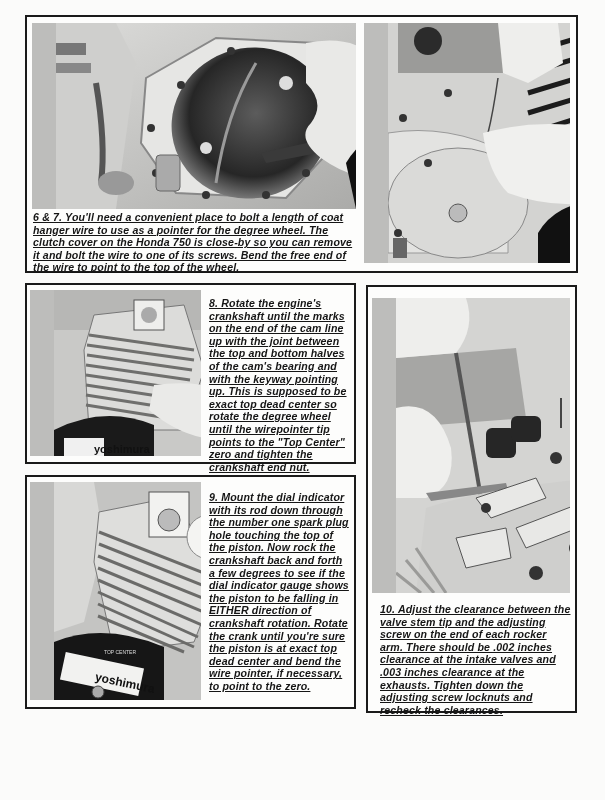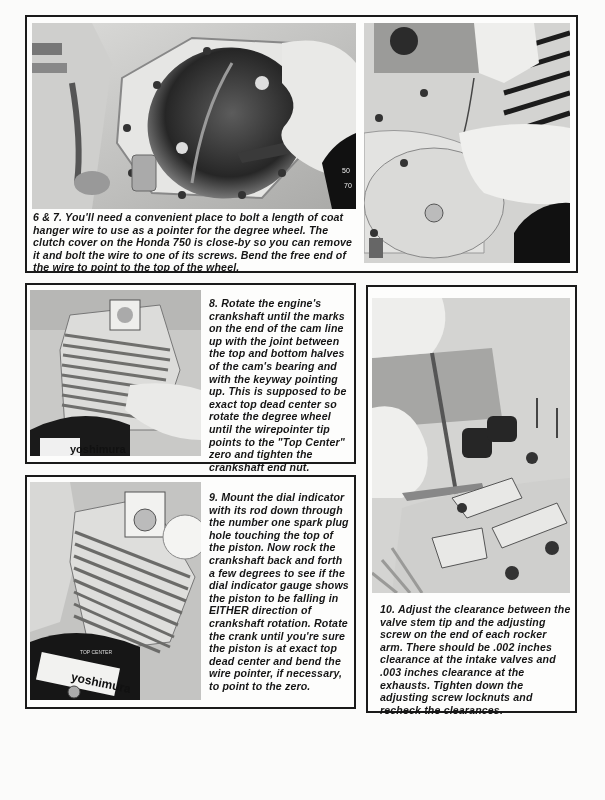--- a/index.html
+++ b/index.html
@@ -9,25 +9,27 @@
     font-family: "Liberation Sans", sans-serif;
     color: #141414;
   }
   .box {
     position: absolute; box-sizing: border-box;
     border: 2px solid #1a1a1a; background: #fdfdfc;
   }
   .photo {
     position: absolute; overflow: hidden; box-sizing: border-box;
     background: #bdbdbb;
+    padding-left: 24px;
   }
   .caption {
     position: absolute; font-style: italic; font-weight: bold;
     font-size: 10.6px; line-height: 12.6px; letter-spacing: 0.15px;
     color: #151515;
+    text-decoration: underline;
   }
   .footer {
     position: absolute; left: 26px; top: 805px; font-size: 12px;
     letter-spacing: 0.2px; color: #1a1a1a; margin-top: 28px;
   }
   .footer .num { font-weight: bold; margin-right: 9px; }
   svg { display: block; }
 </style>
 </head>
 <body>

